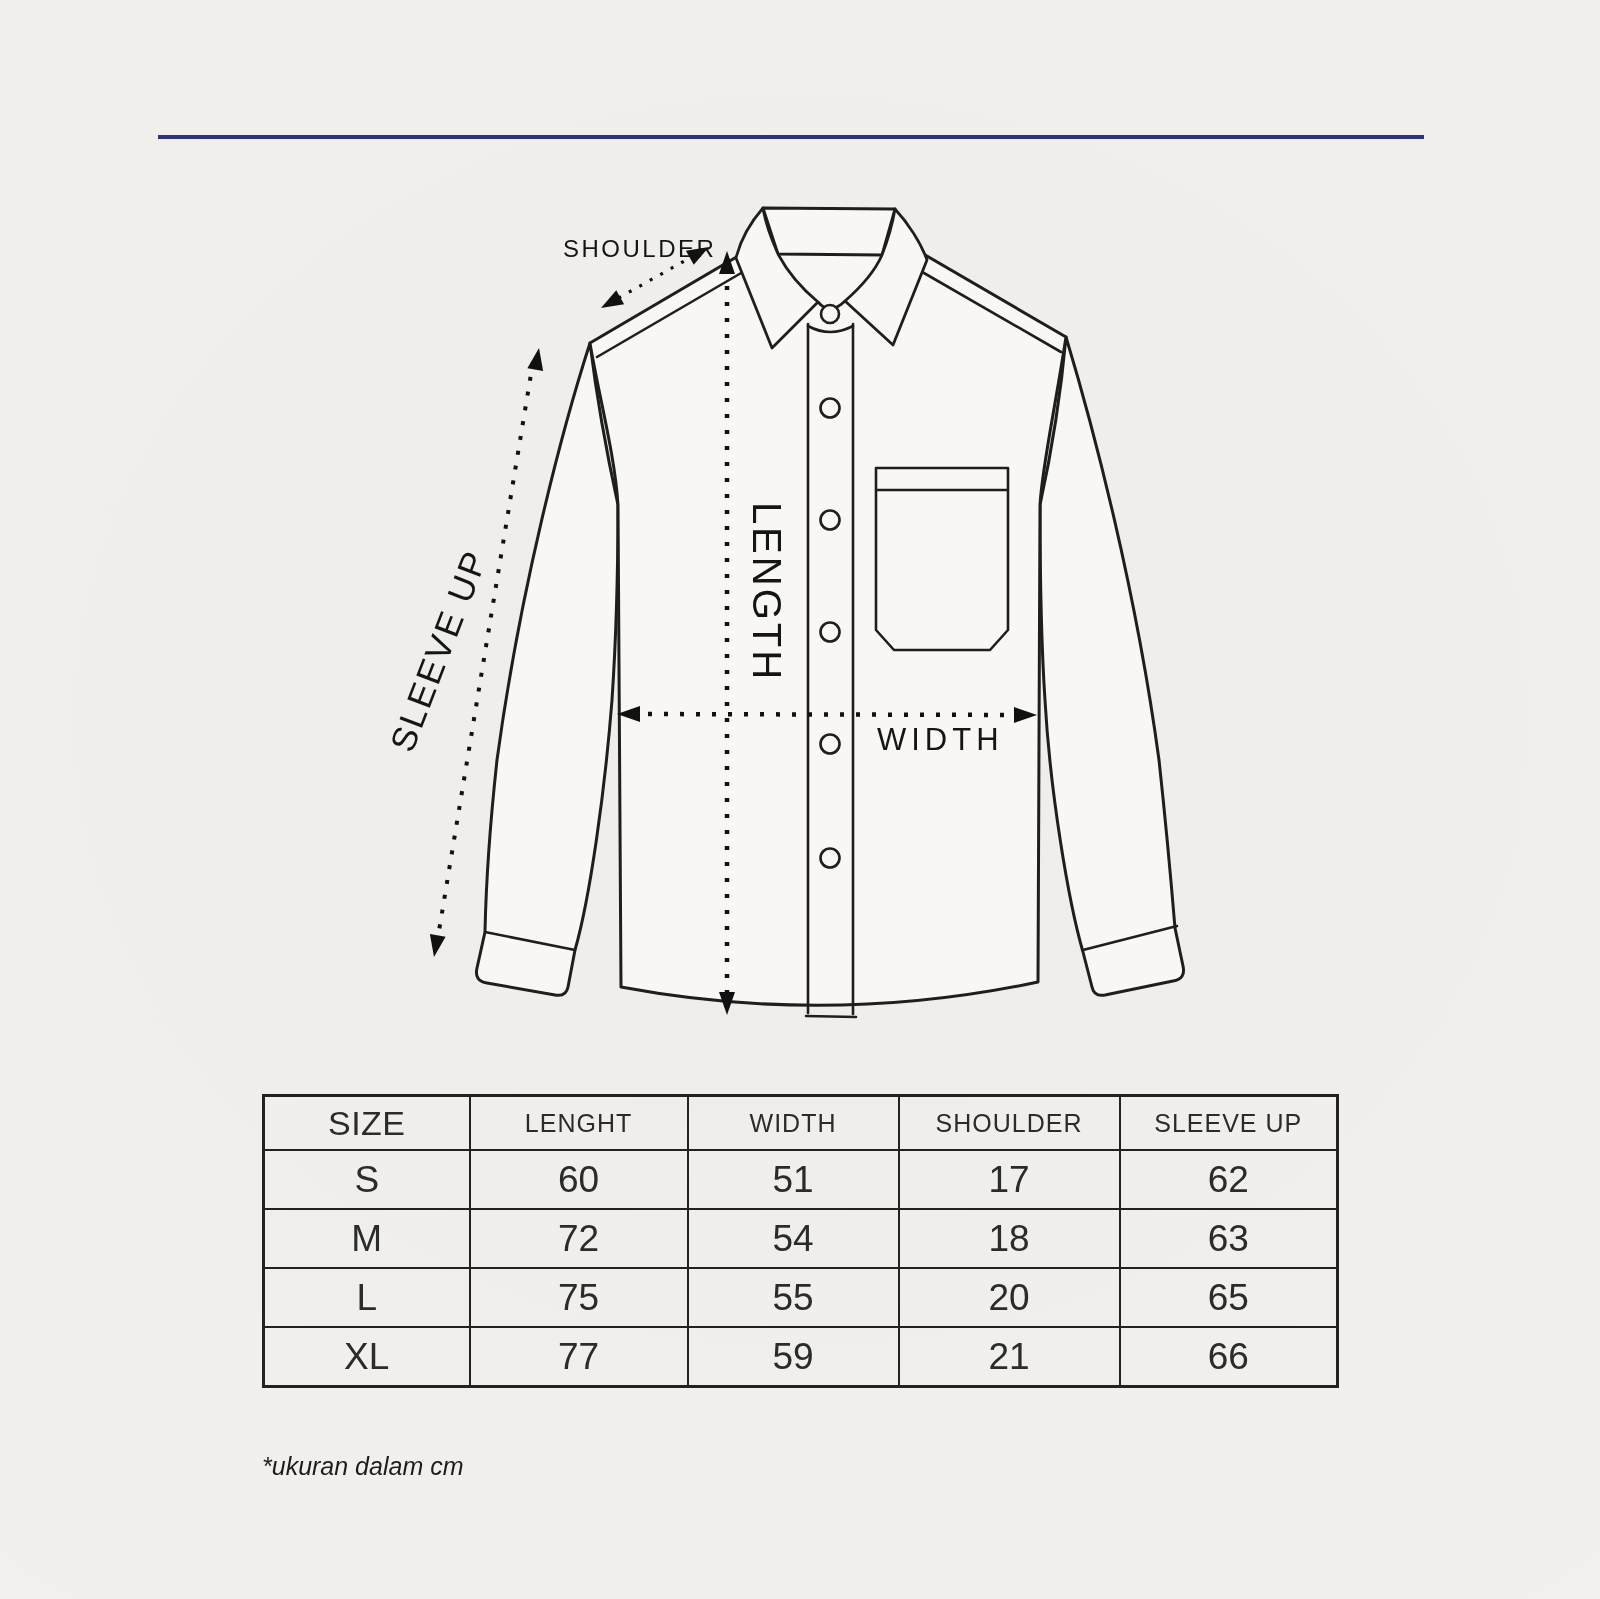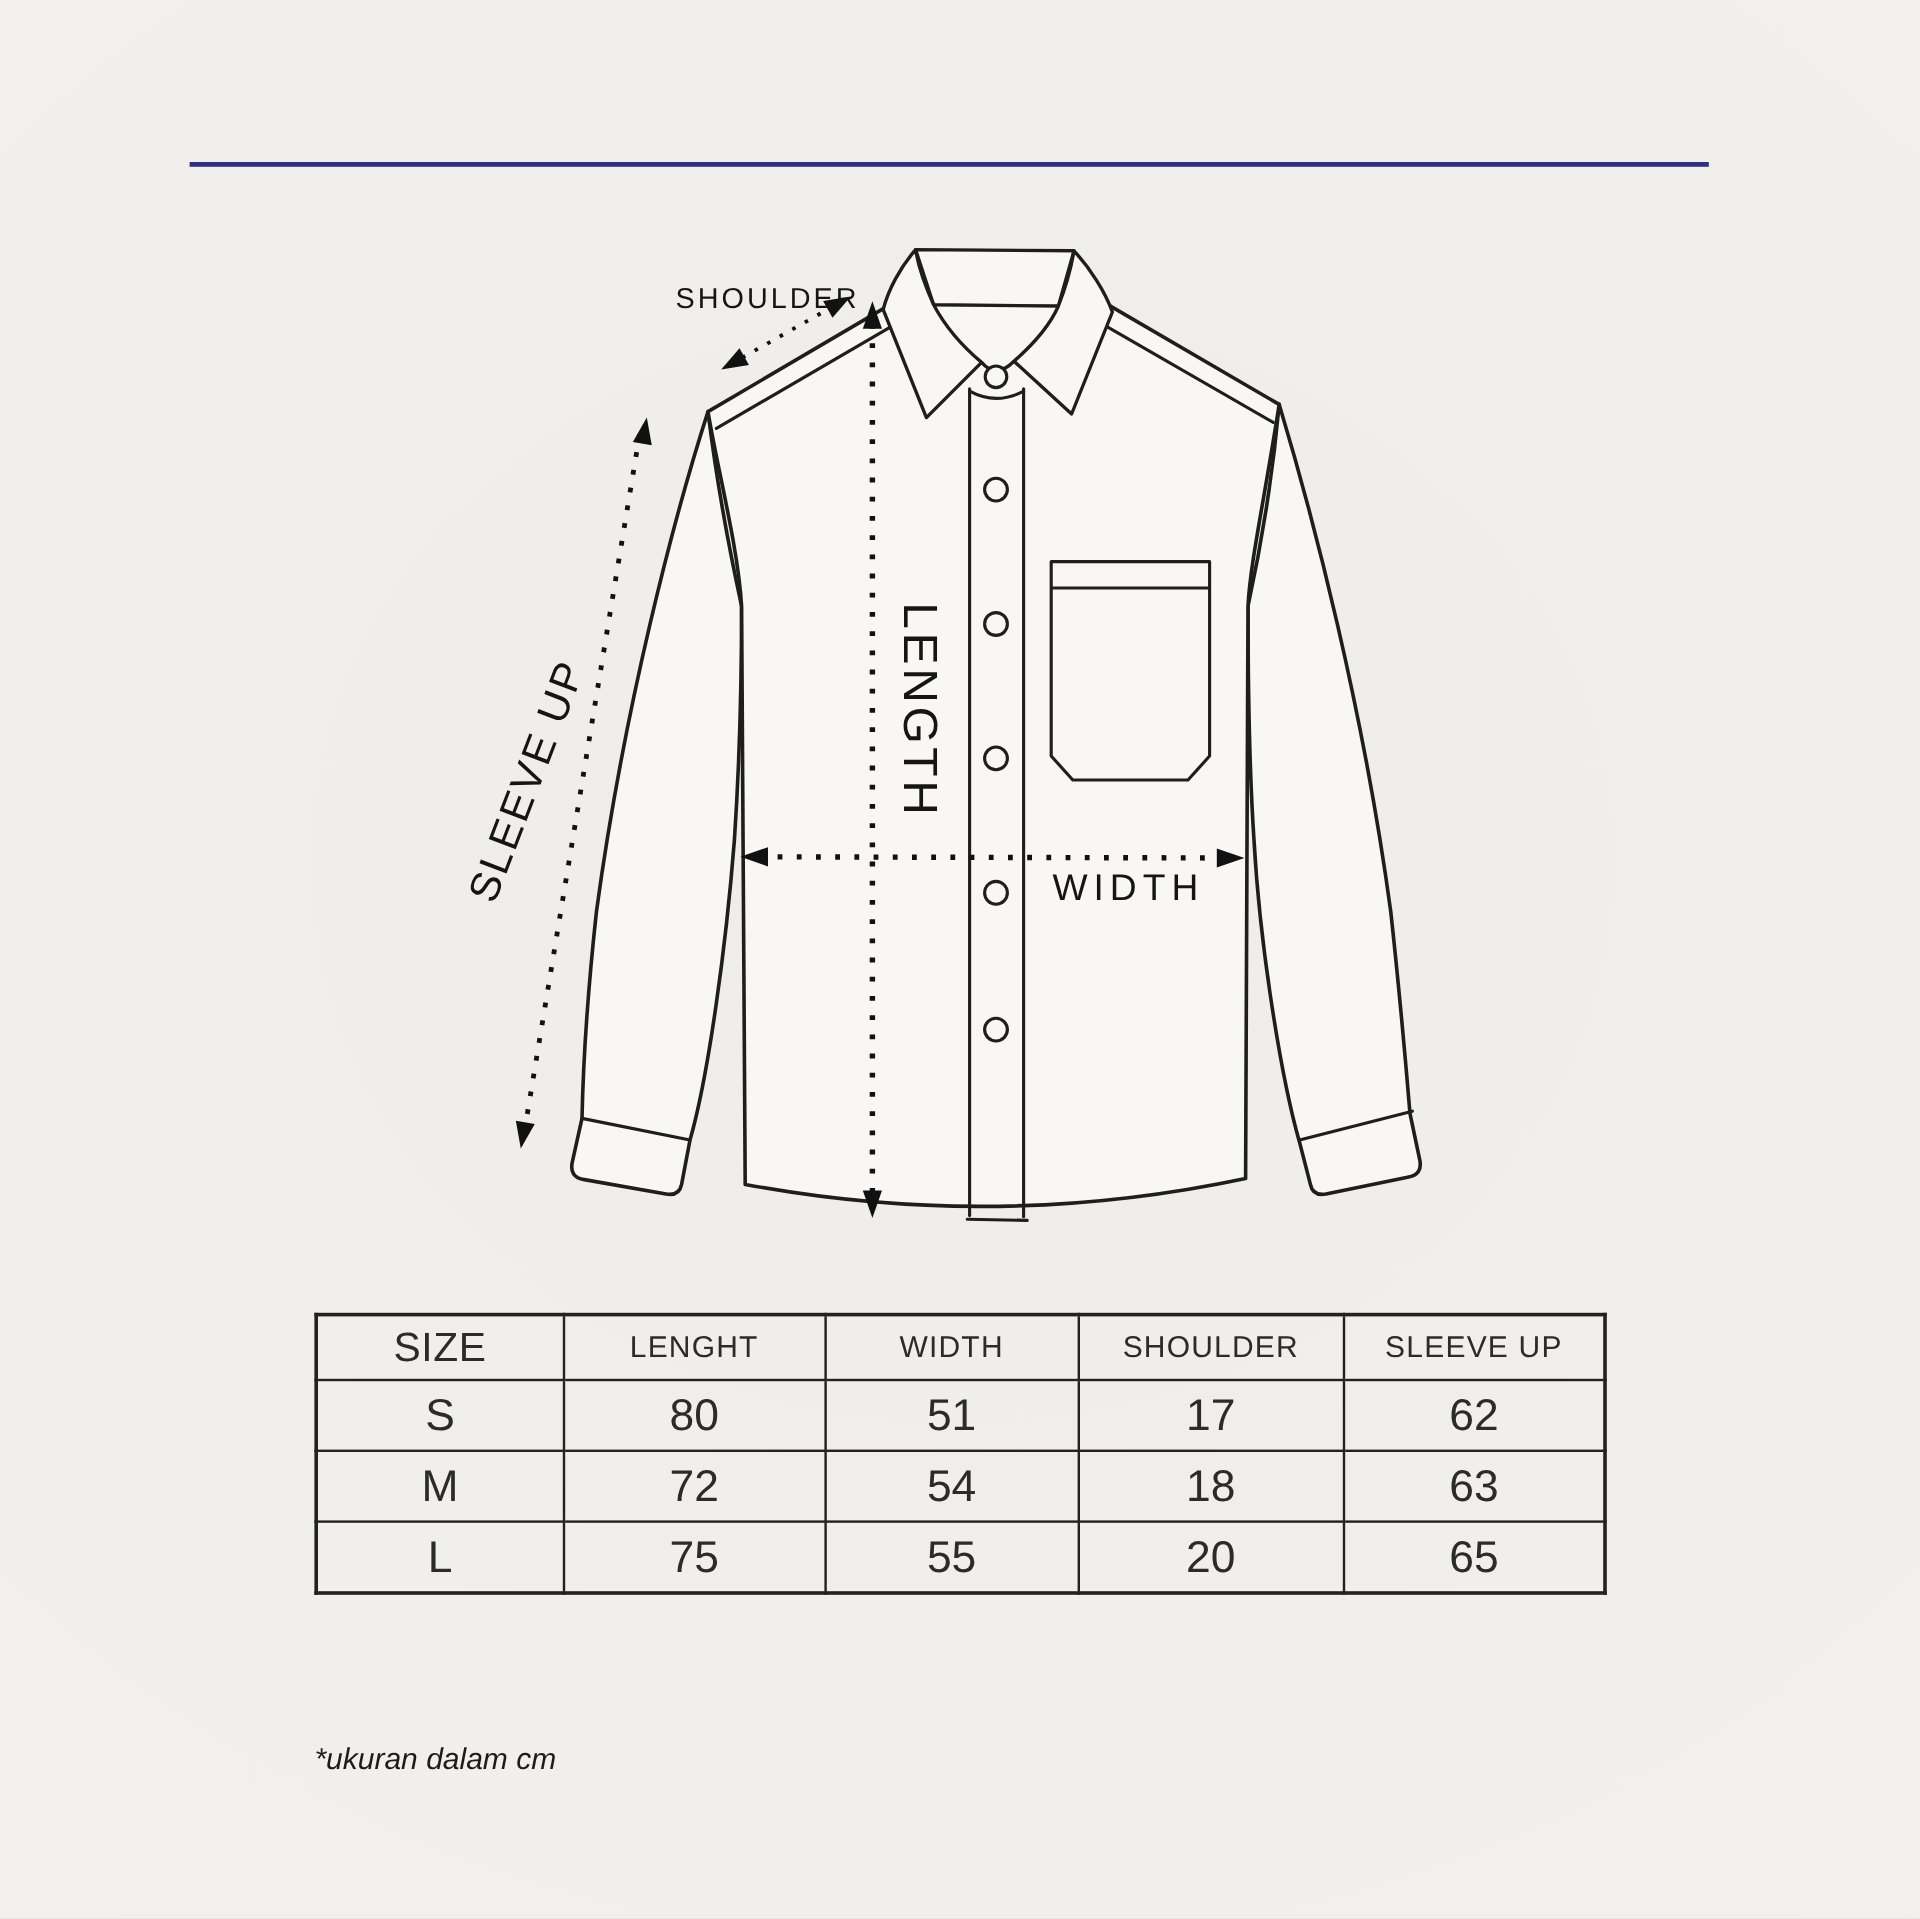--- a/index.html
+++ b/index.html
@@ -152,38 +152,45 @@
             <th class="size-head">SIZE</th>
             <th>LENGHT</th>
             <th>WIDTH</th>
             <th>SHOULDER</th>
             <th>SLEEVE UP</th>
           </tr>
       </thead>
       <tbody id="size-table-body">
           <tr>
             <td>S</td>
-            <td>80</td>
+            <td>60</td>
             <td>51</td>
             <td>17</td>
             <td>62</td>
           </tr>
           <tr>
             <td>M</td>
             <td>72</td>
             <td>54</td>
             <td>18</td>
             <td>63</td>
           </tr>
           <tr>
             <td>L</td>
             <td>75</td>
             <td>55</td>
             <td>20</td>
             <td>65</td>
           </tr>
+          <tr>
+            <td>XL</td>
+            <td>77</td>
+            <td>59</td>
+            <td>21</td>
+            <td>66</td>
+          </tr>
         </tbody>
     </table>
   </div>
 
   <div class="footnote">*ukuran dalam cm</div>
 
 </div>
 
 </body></html>

